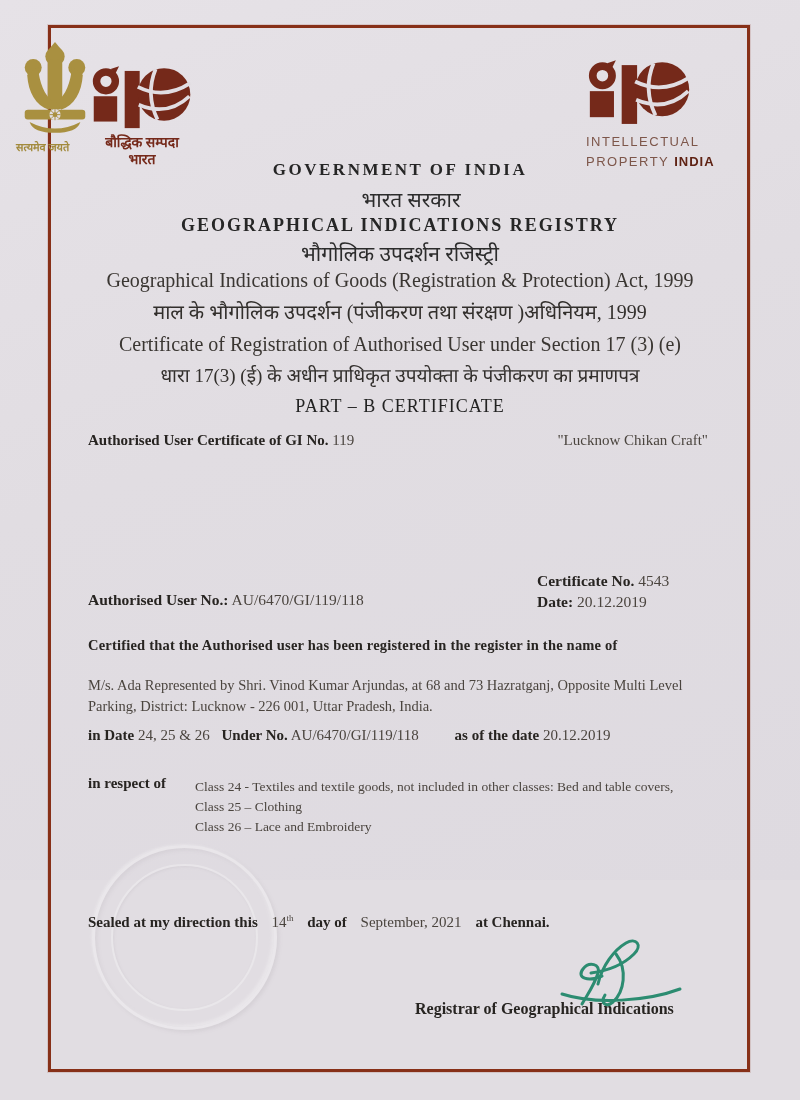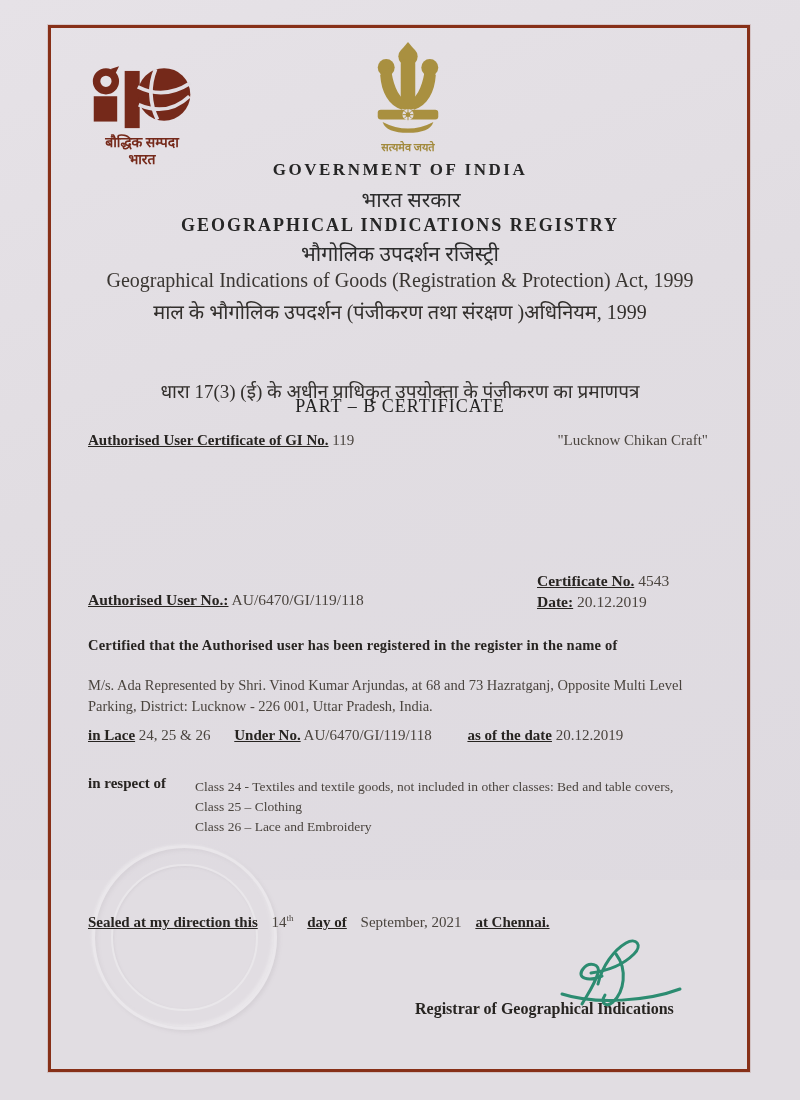--- a/index.html
+++ b/index.html
@@ -20,46 +20,46 @@
   }
   
   .logo-left { position:absolute; left:72px; top:66px; width:140px; text-align:center; }
   .logo-right { position:absolute; left:586px; top:60px; width:150px; }
   .logo-svg { display:block; margin:0 auto; }
   .logo-left .cap { color:#75291a; font-weight:bold; font-size:14px; line-height:17px;
       font-family:"Liberation Serif",serif; }
   .logo-right .cap { color:#7d564a; font-family:"Liberation Sans",sans-serif;
       font-size:13px; letter-spacing:1.5px; line-height:16px; margin-top:4px; }
   .logo-right .cap b { color:#5f2314; letter-spacing:1px; }
-  .emblem { position:absolute; left:16px; right:0; top:42px; text-align:center; }
+  .emblem { position:absolute; left:16px; right:0; top:42px; }
   .emblem .motto { color:#a28a3c; font-size:11px; margin-top:1px; font-weight:bold; }
   
   .cline { position:absolute; left:0; right:0; text-align:center; color:#262626; }
   .t-goven   { top:160px; font-weight:bold; font-size:17px; letter-spacing:2.5px; }
   .t-govhi   { top:185px; font-size:21px; color:#2c2c2c;padding-left:22px; }
   .t-regen   { top:215px; font-weight:bold; font-size:18px; letter-spacing:2px; }
   .t-reghi   { top:239px; font-size:21px; color:#2c2c2c; }
   .t-acten   { top:269px; font-size:20px; color:#3a3632;text-align:center; }
   .t-acthi   { top:298px; font-size:20px; color:#322f2c; }
   .t-certen  { top:333px; font-size:20px; color:#3a3632; }
-  .t-certhi  { top:378px; font-size:19px; color:#322f2c; }
+  .t-certhi  { top:362px; font-size:19px; color:#322f2c; }
   .t-partb   { top:396px; font-weight:normal; font-size:18px; letter-spacing:1px; color:#222; }
   
-  .lbl { font-weight:bold; color:#272421;text-decoration:underline; }
+  .lbl { font-weight:bold; color:#272421; }
   .val { color:#4a443e; }
   .gi-row { position:absolute; left:88px; right:92px; top:432px; font-size:15px;
       display:flex; justify-content:space-between; }
   .cert-col { position:absolute; left:537px; top:570px; font-size:15.5px; line-height:21px; }
   .au-line { position:absolute; left:88px; top:591px; font-size:15.5px; }
   .certified-line { position:absolute; left:88px; top:637px; font-size:14.5px;
       font-weight:bold; color:#272421; letter-spacing:0.2px; }
   .holder { position:absolute; left:88px; top:675px; width:628px; font-size:14.5px;
       line-height:21px; color:#4a443e; }
   .class-line { position:absolute; left:88px; top:727px; font-size:15px; white-space:nowrap; }
-  .class-line .gap1 { margin-left:20px; }
+  .class-line .gap1 { margin-left:8px; }
   .class-line .gap2 { margin-left:32px; }
   .respect-label { position:absolute; left:88px; top:775px; font-size:15px;
       font-weight:bold; color:#272421; }
   .respect-list { position:absolute; left:195px; top:777px; width:545px;
       font-size:13.5px; line-height:20px; color:#4a443e; }
   .sealed-line { position:absolute; left:88px; top:913px; font-size:15px; }
   .sealed-line .seg { margin-right:10px; }
   .sealed-line sup { font-size:9px; }
   .registrar { position:absolute; left:415px; top:1000px; font-size:16px;
       font-weight:bold; color:#272421; z-index:2; }
@@ -122,27 +122,49 @@
       <g stroke="#a99040" stroke-width="0.8">
         <line x1="32" y1="55.4" x2="32" y2="64.6"></line>
         <line x1="27.4" y1="60" x2="36.6" y2="60"></line>
         <line x1="28.8" y1="56.8" x2="35.2" y2="63.2"></line>
         <line x1="35.2" y1="56.8" x2="28.8" y2="63.2"></line>
       </g>
     </svg>
     <div class="motto">सत्यमेव जयते</div>
   </div>
 
+  <div class="logo-right">
+    <svg class="logo-svg" style="margin:0;" width="108" height="70" viewBox="0 0 112 72">
+      <g fill="#75291a">
+        <path d="M22,3 l9,-3 l-4,8 z"></path>
+        <rect x="4" y="32" width="25" height="27"></rect>
+        <rect x="37" y="5" width="16" height="61"></rect>
+        <circle cx="79" cy="30" r="28"></circle>
+      </g>
+      <circle cx="17" cy="16" r="10" fill="none" stroke="#75291a" stroke-width="8"></circle>
+      <g fill="none" stroke="#e1dde2" stroke-width="4">
+        <path d="M51,22 Q79,36 107,18"></path>
+        <path d="M52,41 Q83,54 106,32"></path>
+        <path d="M70,3 Q59,30 72,57"></path>
+      </g>
+    </svg>
+    <div class="cap">INTELLECTUAL</div>
+    <div class="cap">
+      <span>PROPERTY</span>
+      <b>INDIA</b>
+    </div>
+  </div>
 
   <div class="cline t-goven">GOVERNMENT OF INDIA</div>
   <div class="cline t-govhi">भारत सरकार</div>
   <div class="cline t-regen">GEOGRAPHICAL INDICATIONS REGISTRY</div>
   <div class="cline t-reghi">भौगोलिक उपदर्शन रजिस्ट्री</div>
   <div class="cline t-acten">Geographical Indications of Goods (Registration &amp; Protection) Act, 1999</div>
   <div class="cline t-acthi">माल के भौगोलिक उपदर्शन (पंजीकरण तथा संरक्षण )अधिनियम, 1999</div>
+  <div class="cline t-certen">Certificate of Registration of Authorised User under Section 17 (3) (e)</div>
   <div class="cline t-certhi">धारा 17(3) (ई) के अधीन प्राधिकृत उपयोक्ता के पंजीकरण का प्रमाणपत्र</div>
   <div class="cline t-partb">PART – B CERTIFICATE</div>
 
   <div class="gi-row">
     <span>
       <span class="lbl">Authorised User Certificate of GI No.</span><span class="val"> 119</span>
     </span>
     <span class="val">"Lucknow Chikan Craft"</span>
   </div>
 
@@ -157,21 +179,21 @@
 
   <div class="au-line">
     <span class="lbl">Authorised User No.:</span><span class="val"> AU/6470/GI/119/118</span>
   </div>
 
   <div class="certified-line">Certified that the Authorised user has been registered in the register in the name of</div>
 
   <div class="holder">M/s. Ada Represented by Shri. Vinod Kumar Arjundas, at 68 and 73 Hazratganj, Opposite Multi Level Parking, District: Lucknow - 226 001, Uttar Pradesh, India.</div>
 
   <div class="class-line">
-    <span class="lbl">in Lace</span><span class="val"> 24, 25 &amp; 26</span>
+    <span class="lbl">in Date</span><span class="val"> 24, 25 &amp; 26</span>
     <span class="lbl gap1">Under No.</span><span class="val"> AU/6470/GI/119/118</span>
     <span class="lbl gap2">as of the date</span><span class="val"> 20.12.2019</span>
   </div>
 
   <div class="respect-label">in respect of</div>
   <div class="respect-list">
     <div>Class 24 - Textiles and textile goods, not included in other classes: Bed and table covers,</div>
     <div>Class 25 – Clothing</div>
     <div>Class 26 – Lace and Embroidery</div>
   </div>

